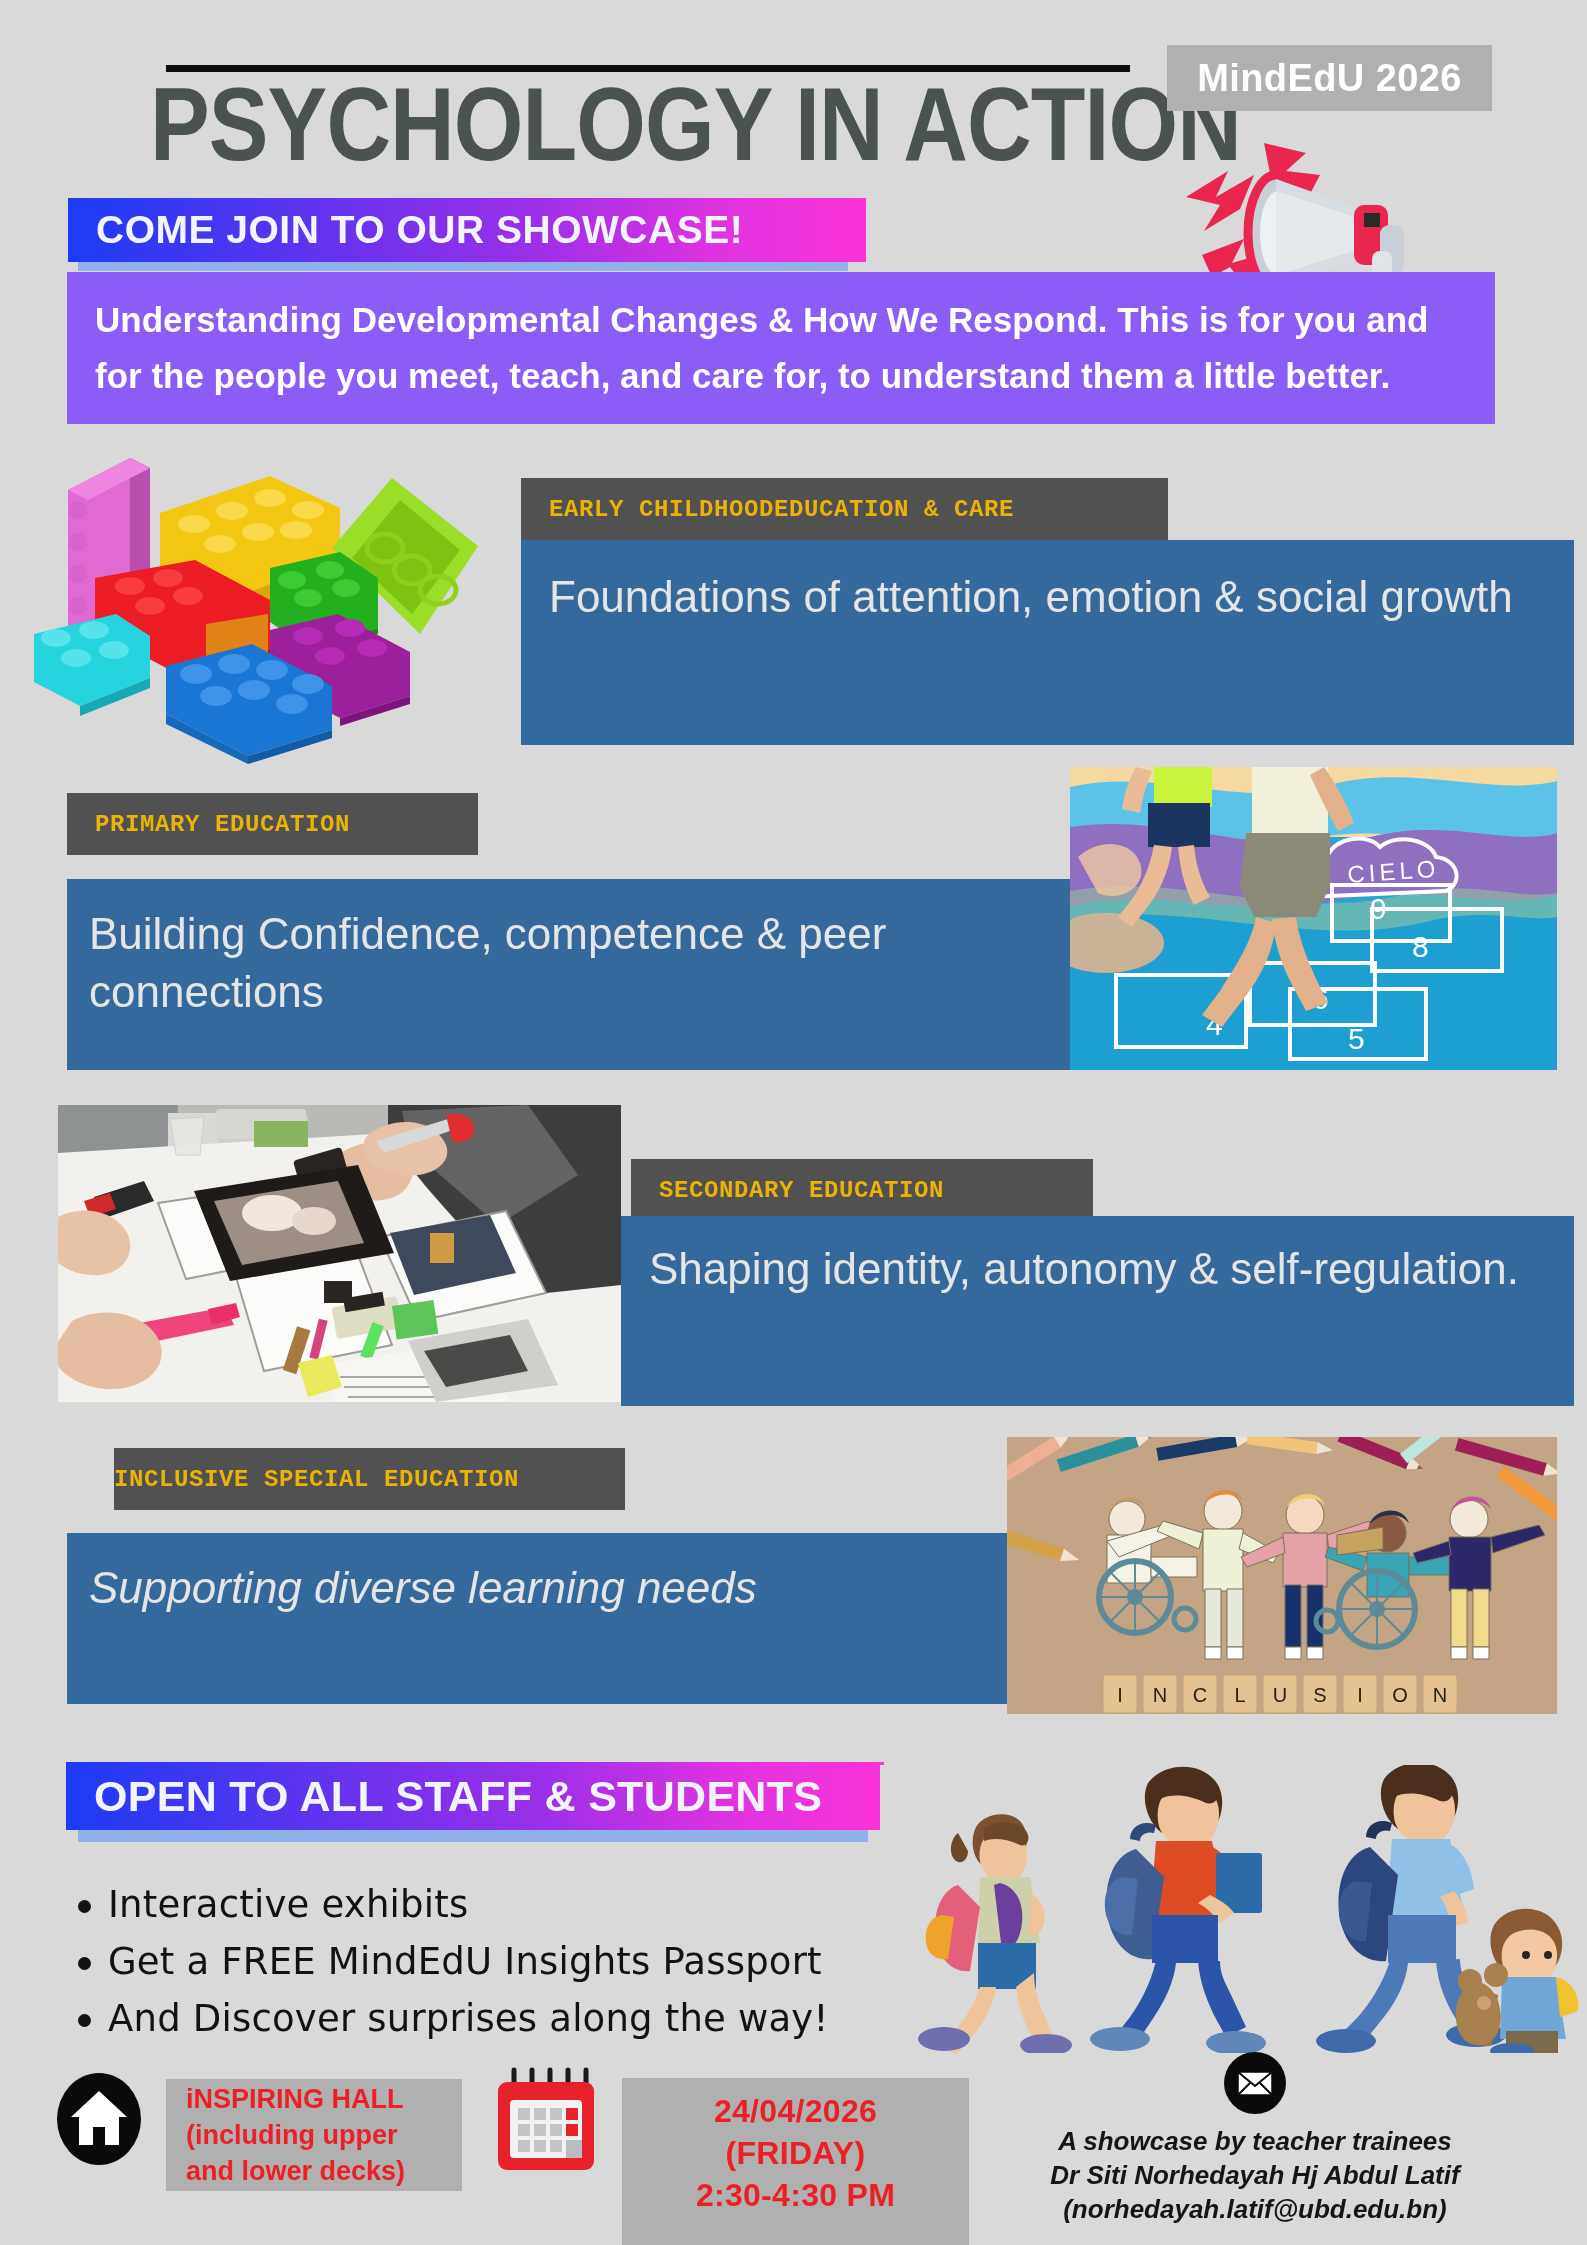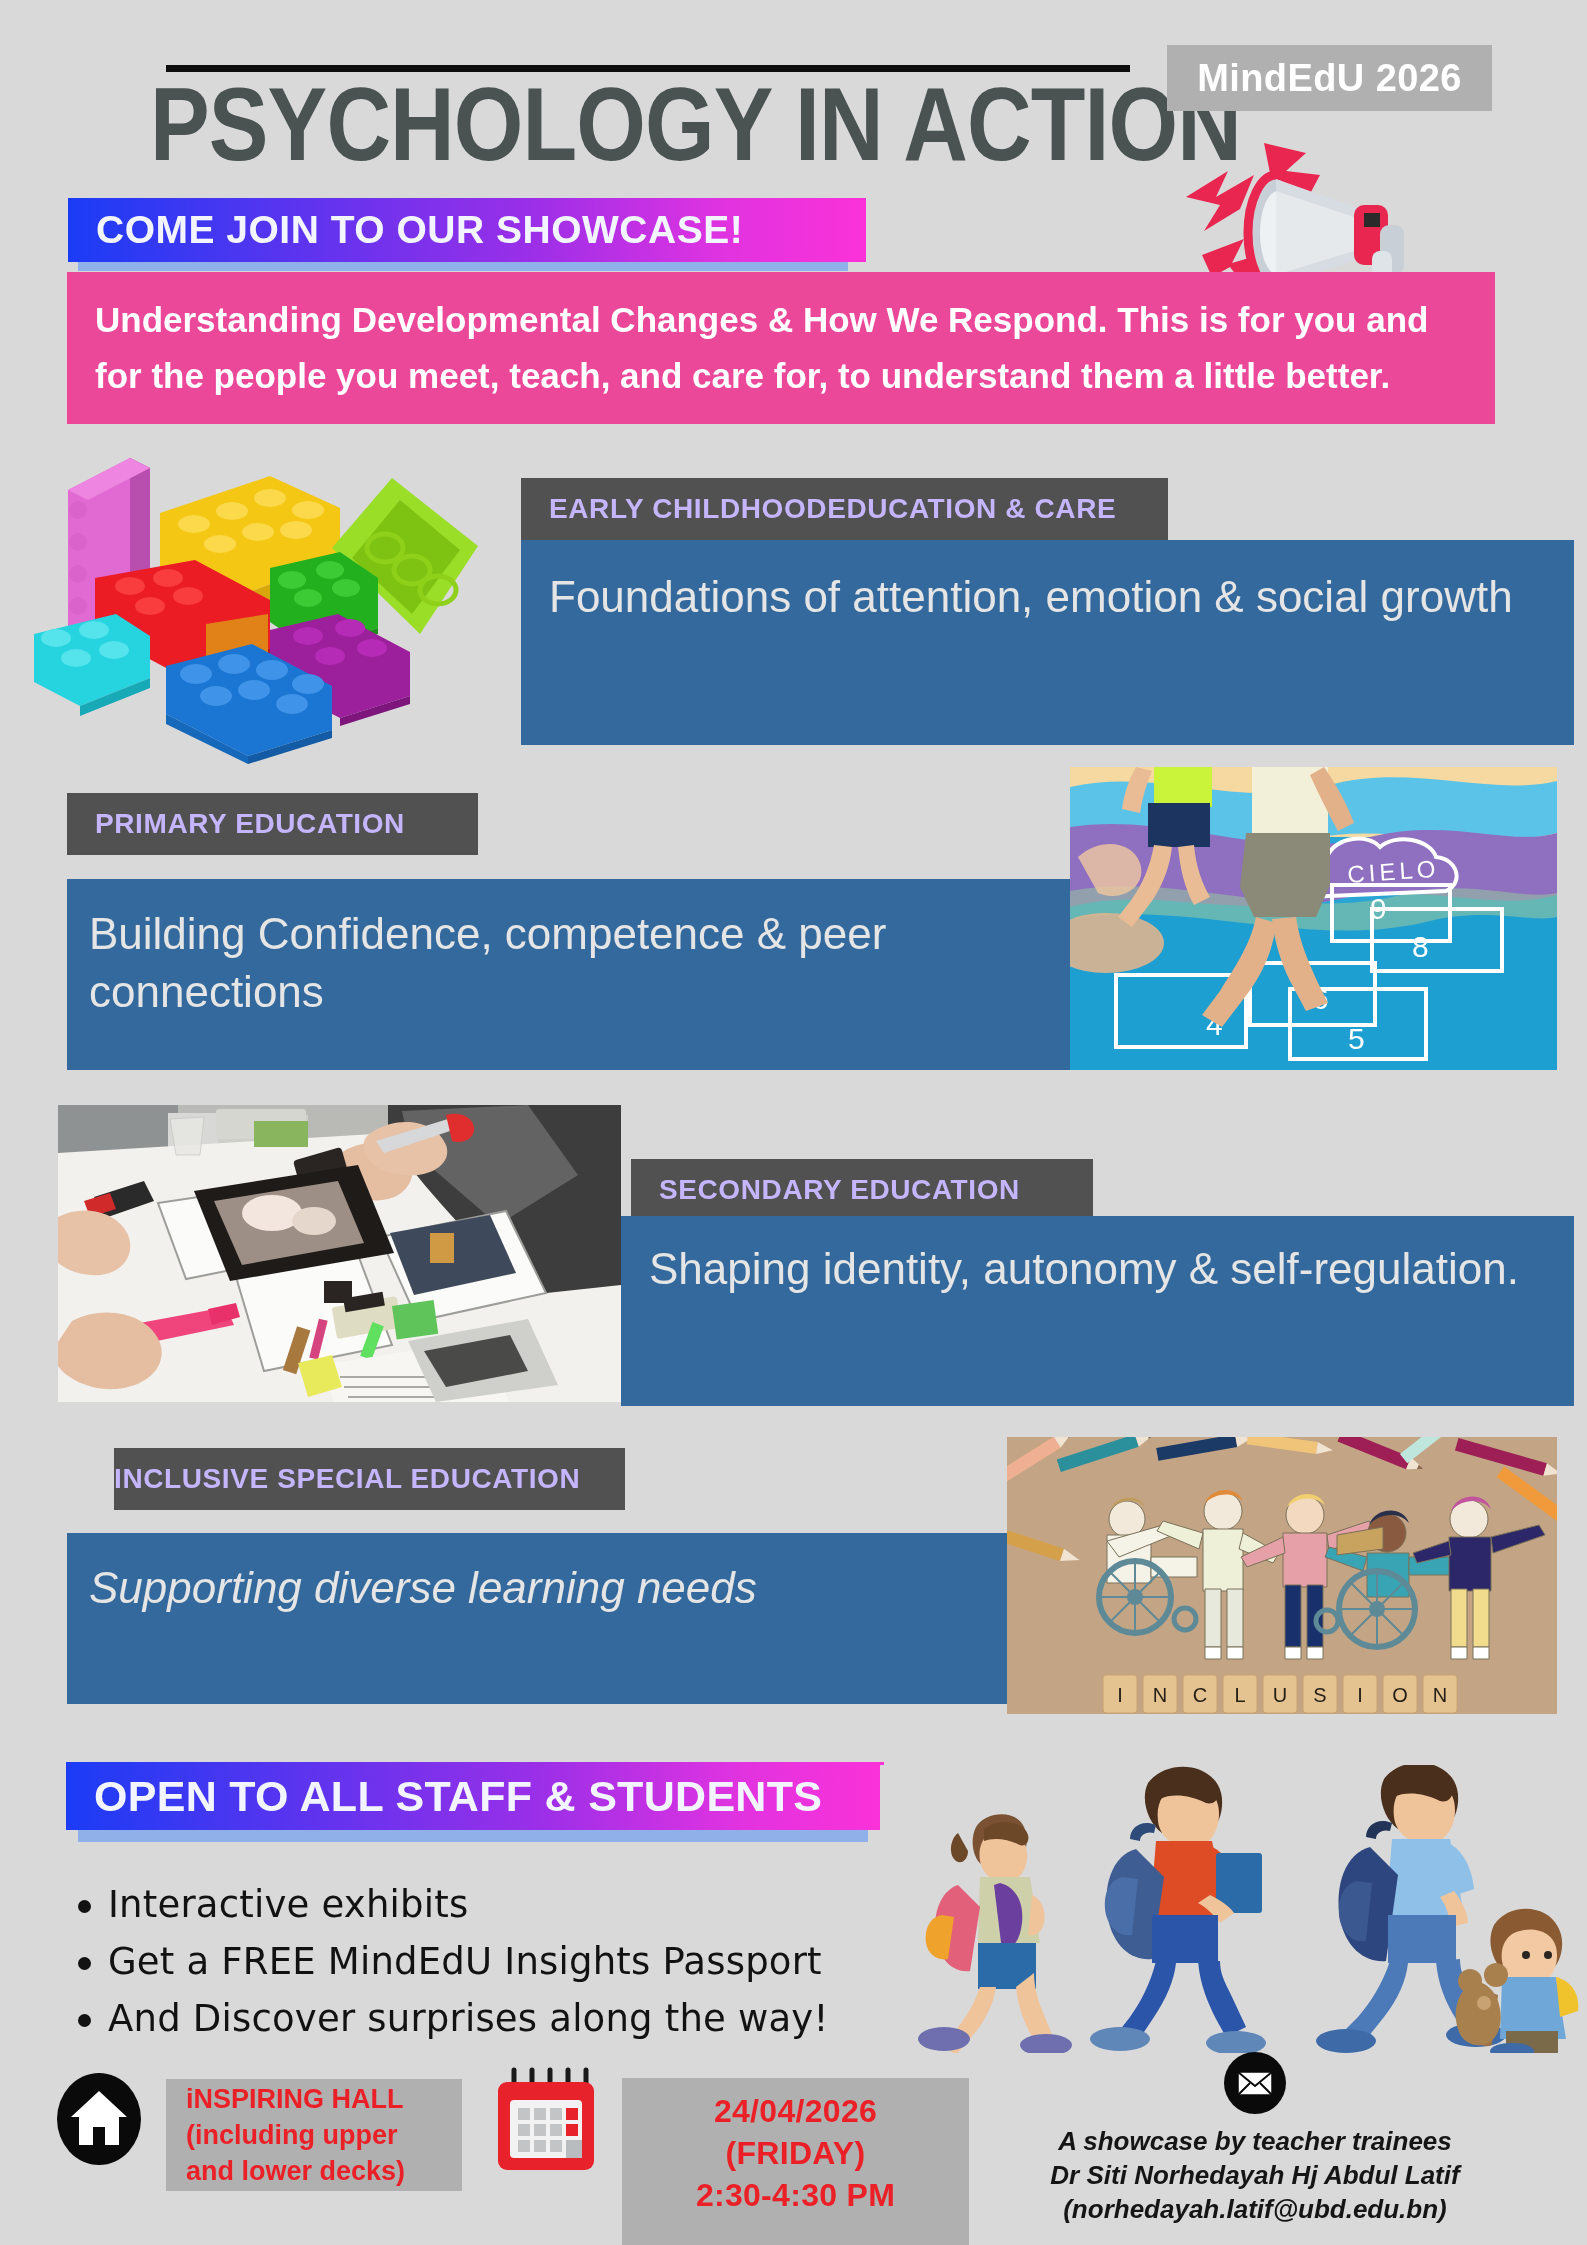--- a/index.html
+++ b/index.html
@@ -53,38 +53,38 @@
   #showcase-banner{left:68px;top:198px;width:770px;height:64px;padding-left:28px;}
   #showcase-banner span{font-size:39px;letter-spacing:0.5px;}
 
   #open-shadow{left:78px;top:1774px;width:790px;height:68px;}
   #open-banner{left:66px;top:1762px;width:790px;height:68px;padding-left:28px;}
   #open-banner span{font-size:43px;letter-spacing:0.3px;}
 
   
   .intro{
     position:absolute;left:67px;top:272px;width:1428px;height:152px;
-    background:#ec4899;
+    background:#8b5cf6;
     display:flex;align-items:center;
   }
   .intro p{
     margin:0;padding:0 28px;
     color:#ffffff;font-weight:bold;
     font-family:"Liberation Sans Narrow","Liberation Sans",sans-serif;
     font-size:35px;line-height:56px;
   }
 
   
   .tag{
     position:absolute;background:#515151;display:flex;align-items:center;
   }
   .tag span{
-    color:#c4b5fd;font-weight:bold;
-    font-family:Liberation Sans, sans-serif;
-    font-size:28px;letter-spacing:0.6px;
+    color:#eab308;font-weight:bold;
+    font-family:Liberation Mono, monospace;
+    font-size:24px;letter-spacing:0.6px;
   }
   .bluebox{position:absolute;background:#33699c;}
   .bluebox p{
     margin:0;color:#e5e5e5;
     font-family:"Liberation Sans Narrow","Liberation Sans",sans-serif;
     font-size:44px;line-height:58px;font-weight:normal;
   }
   .photo{position:absolute;overflow:hidden;}
 
   

